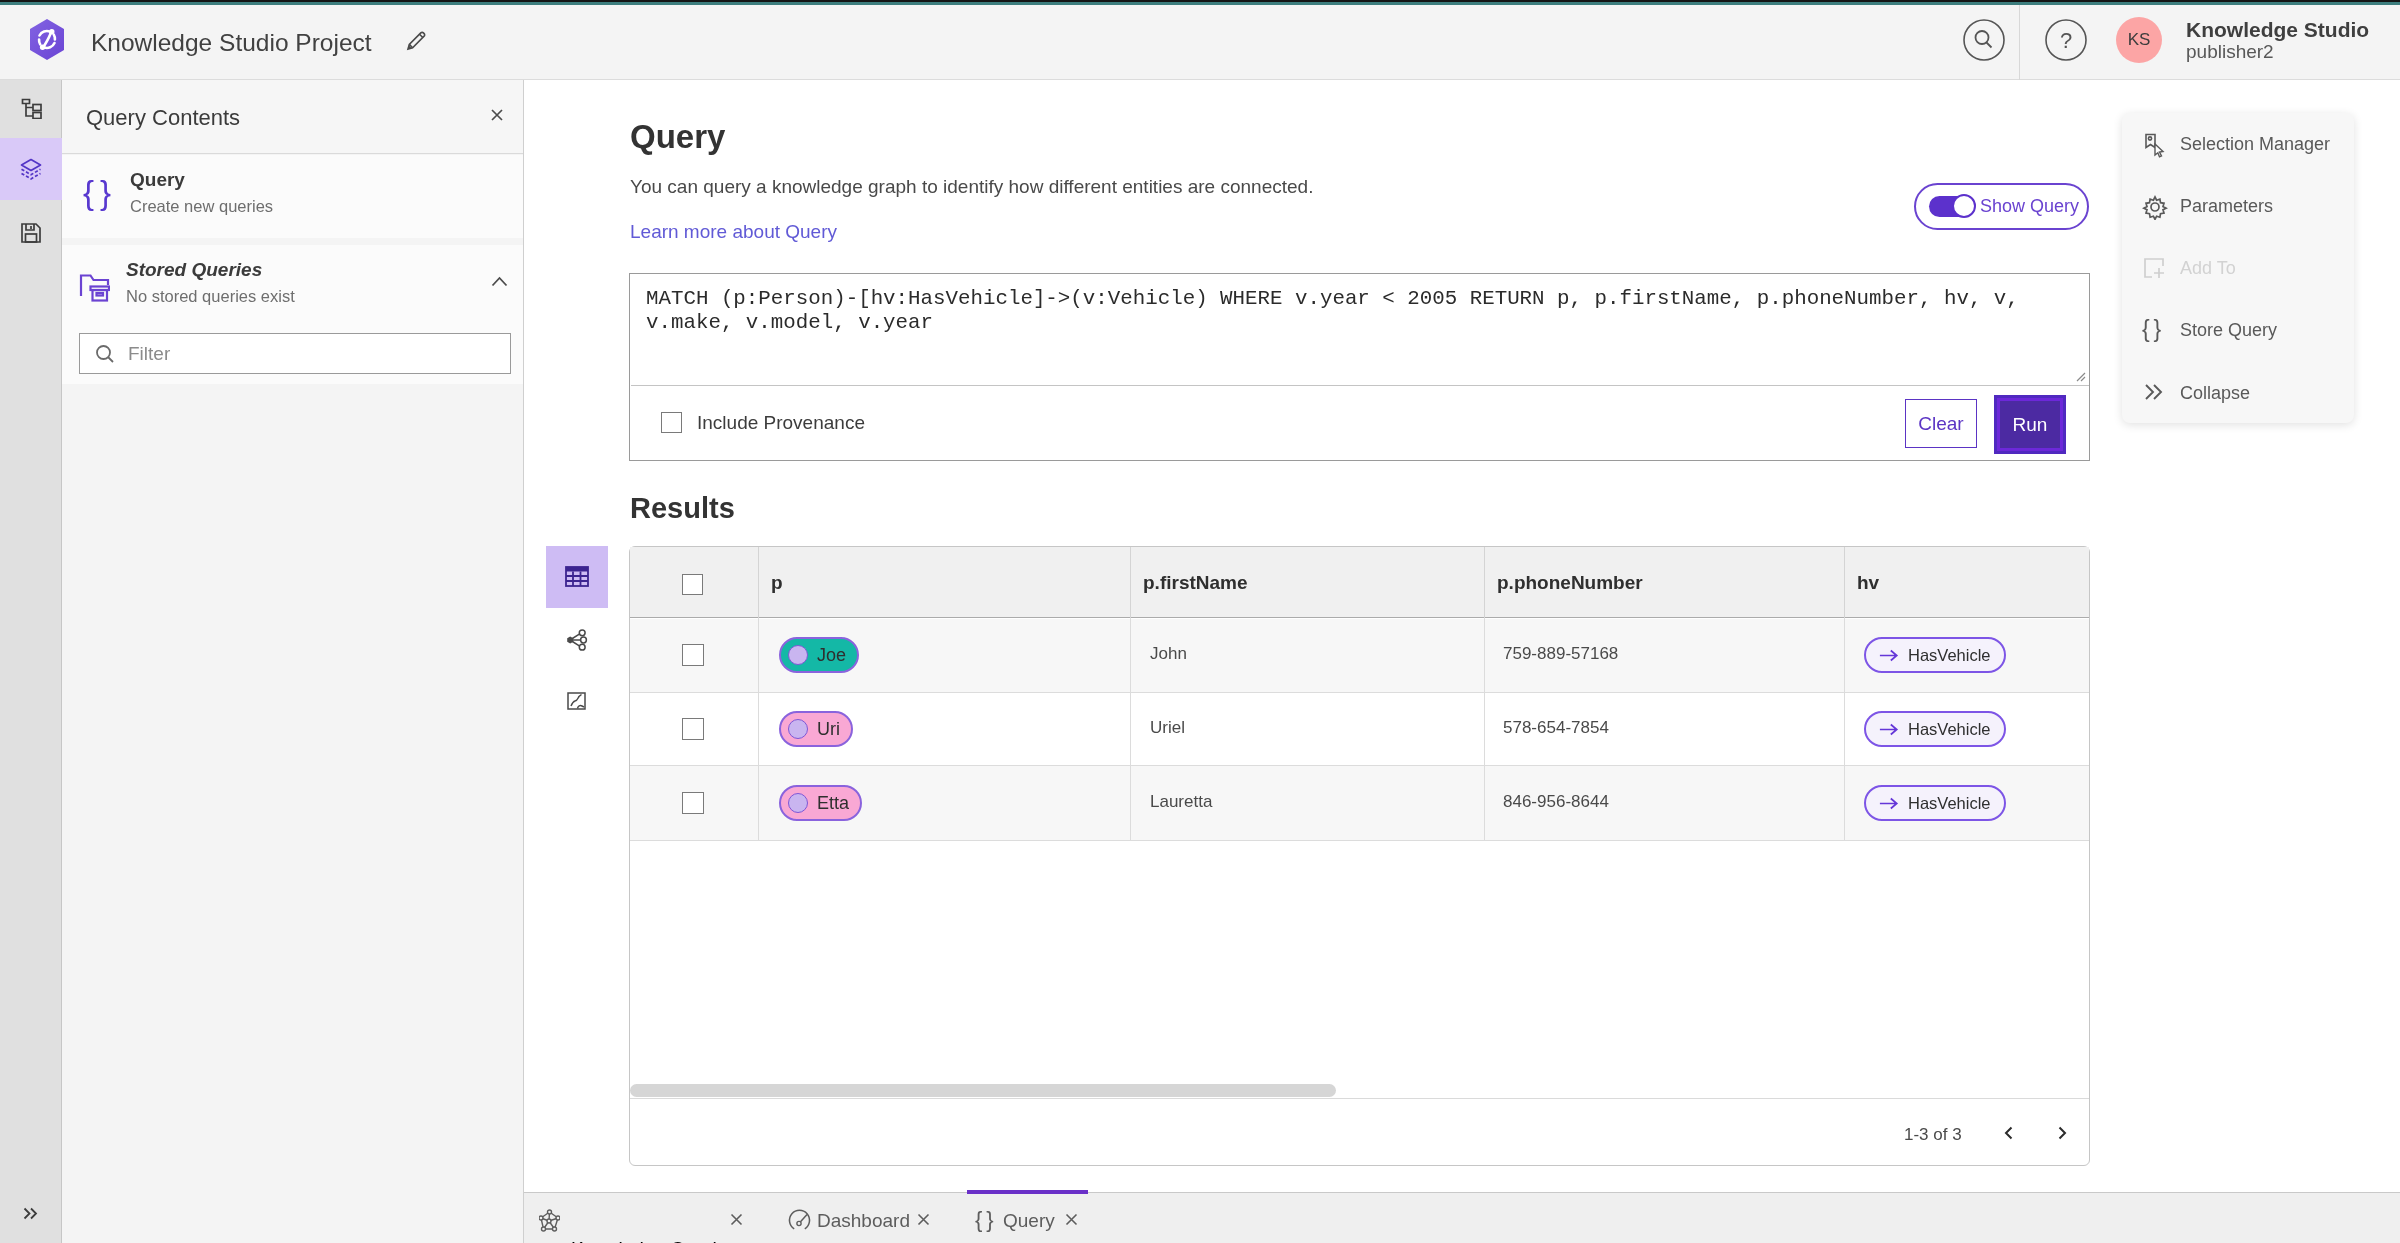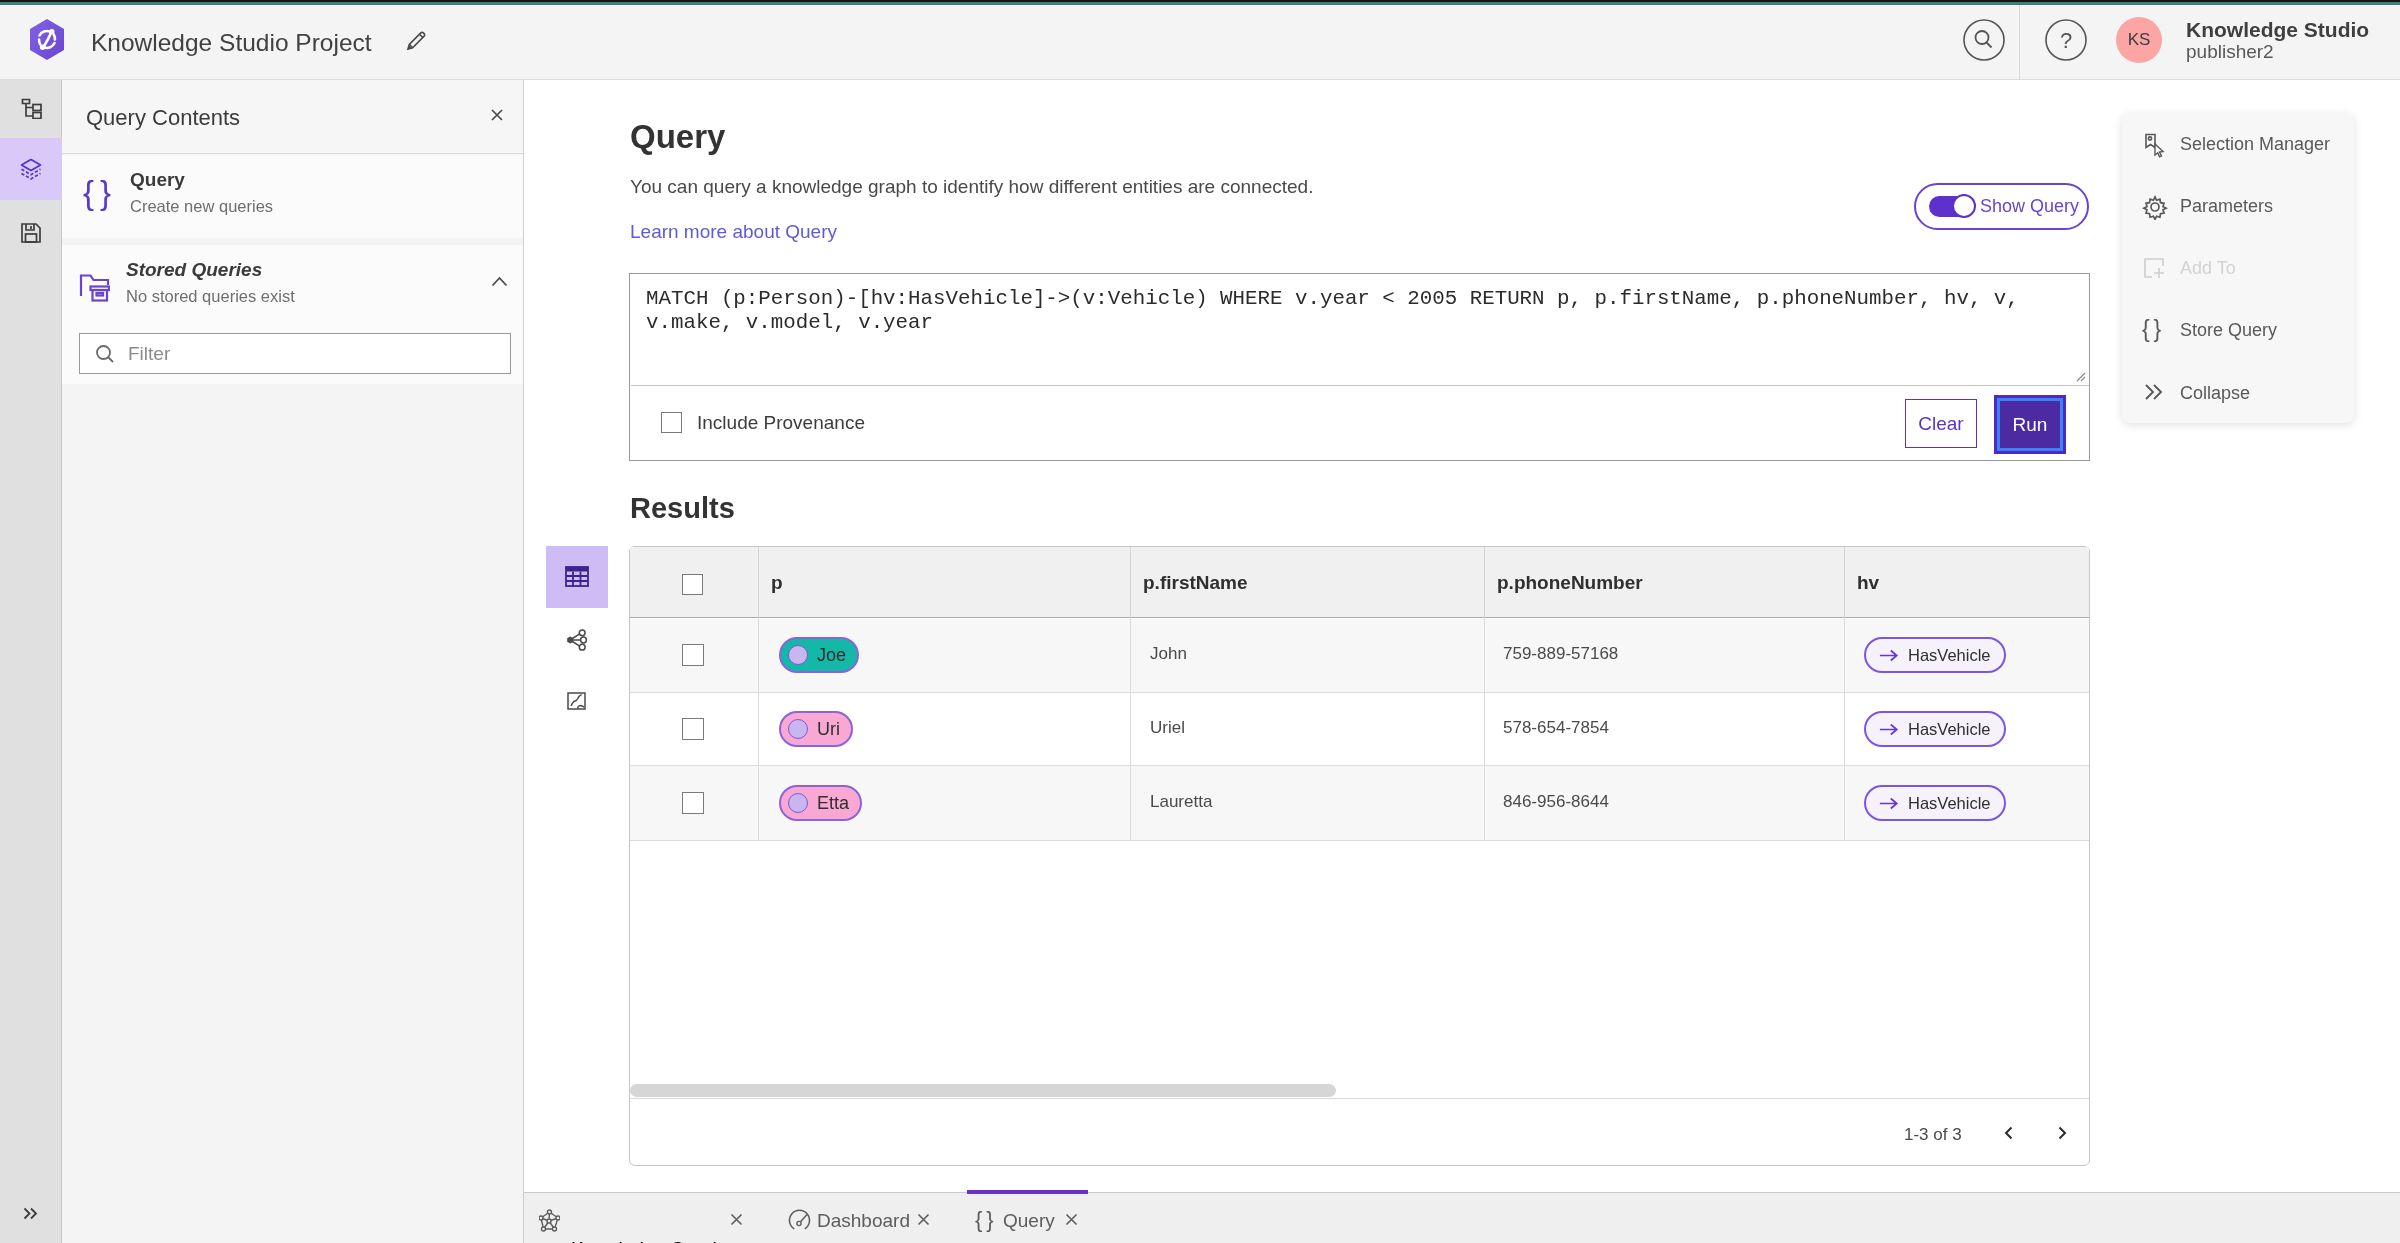--- a/index.html
+++ b/index.html
@@ -143,21 +143,21 @@
 <svg class="abs" style="left:2076px;top:372px;" width="10" height="10" viewBox="0 0 10 10">
   <path d="M1 9 L9 1 M5 9 L9 5" stroke="#8a8a8a" stroke-width="1.2"></path>
 </svg>
 <div class="abs" style="left:631px;top:385px;width:1458px;height:1px;background:#c4c4c4;"></div>
 
 <div class="abs" style="left:661px;top:412px;width:21px;height:21px;border:1.5px solid #7a7a7a;background:#fff;"></div>
 <div class="abs" style="left:697px;top:412px;font-size:19px;color:#3c3c3c;">Include Provenance</div>
 
 <div class="abs" style="left:1905px;top:399px;width:72px;height:49px;border:1.5px solid #5b34c4;color:#5b34c4;font-size:19px;display:flex;align-items:center;justify-content:center;background:#fff;">Clear</div>
 
-<div class="abs" style="left:1994px;top:395px;width:72px;height:59px;border:3px solid #5029c0;background:#3b82f6;padding:3px;">
+<div class="abs" style="left:1994px;top:395px;width:72px;height:59px;border:3px solid #5029c0;background:#6d28d9;padding:3px;">
   <div style="width:100%;height:100%;background:#4c2aa2;color:#fff;font-size:19px;display:flex;align-items:center;justify-content:center;">Run</div>
 </div>
 
 <div class="abs" style="left:630px;top:492px;font-size:29px;font-weight:bold;color:#333;">Results</div>
 
 <div class="abs" style="left:546px;top:546px;width:62px;height:62px;background:#cebcf4;"></div>
 <svg class="abs" style="left:565px;top:566px;" width="24" height="21" viewBox="0 0 24 21">
   <g fill="none" stroke="#3c2490" stroke-width="1.8">
     <rect x="1" y="1" width="22" height="19"></rect>
     <path d="M1 10 h22 M1 15 h22 M8 5.5 v14.5 M15.5 5.5 v14.5"></path>

